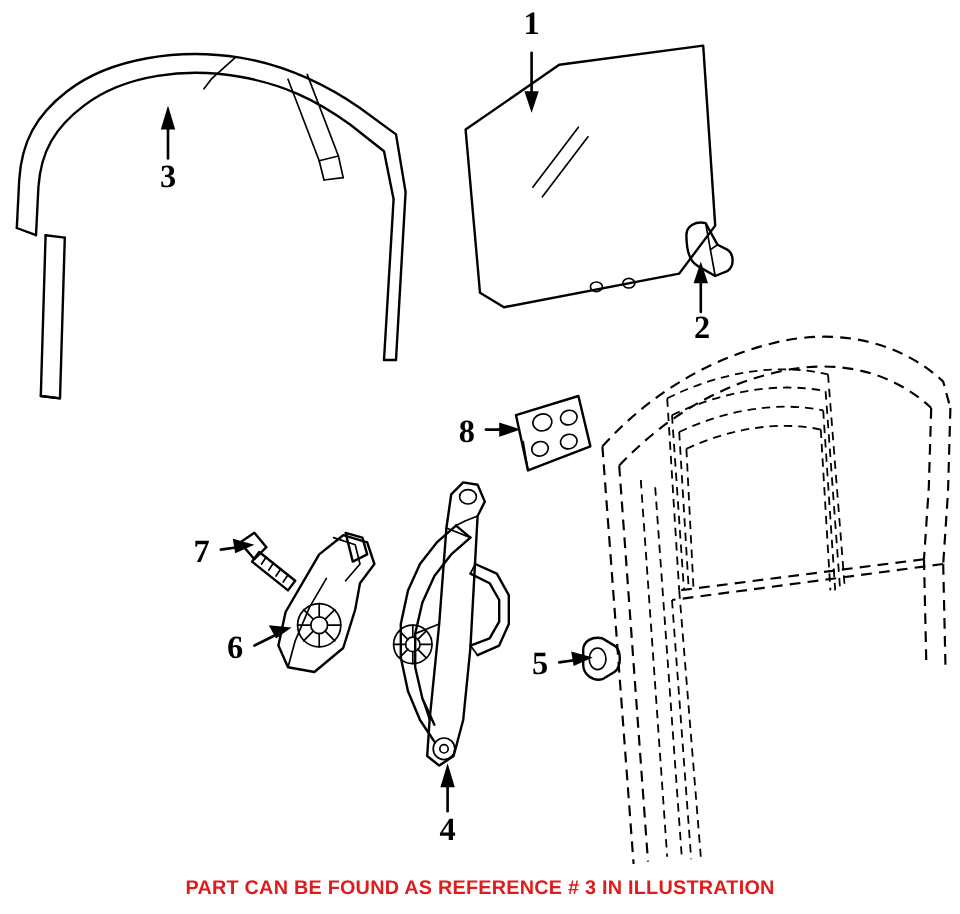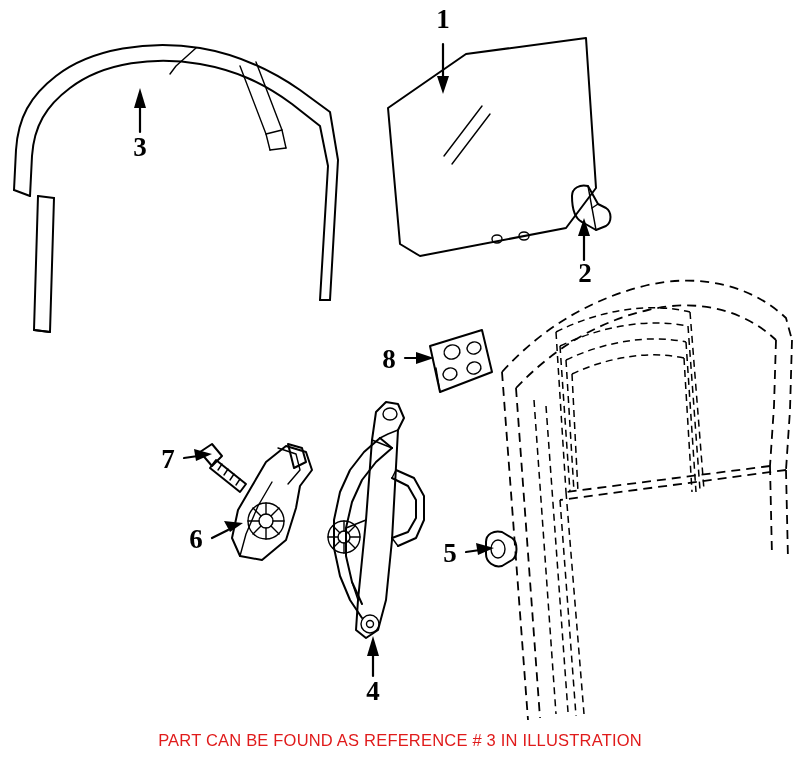--- a/index.html
+++ b/index.html
@@ -34,21 +34,21 @@
   }
   .footer-note {
     position: absolute;
     left: 0;
     top: 731px;
     width: 800px;
     text-align: center;
     color: #e01b1b;
     font-family: "Liberation Sans", sans-serif;
     font-size: 16.5px;
-    font-weight: 400;
+    font-weight: 700;
     letter-spacing: 0.2px;
     white-space: nowrap;
   }
   .ln {
     fill: none;
     stroke: #000000;
     stroke-width: 2;
     stroke-linejoin: round;
     stroke-linecap: round;
   }

